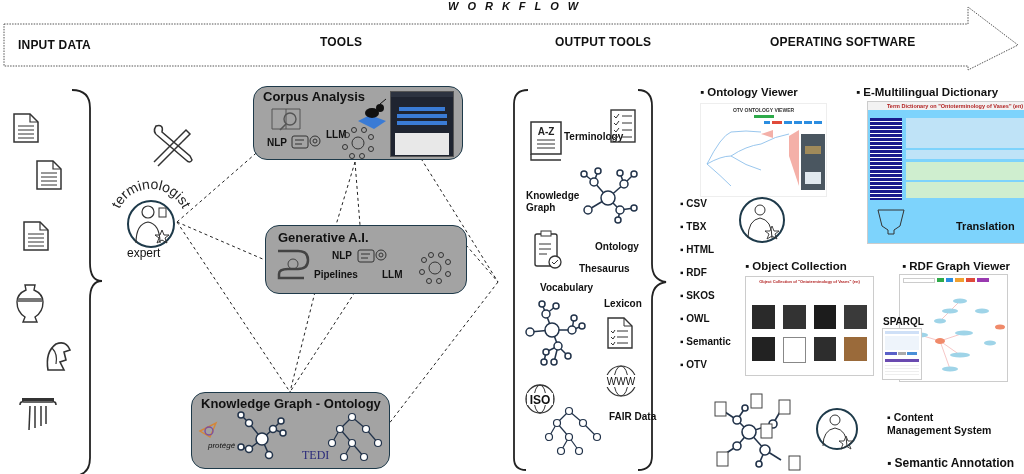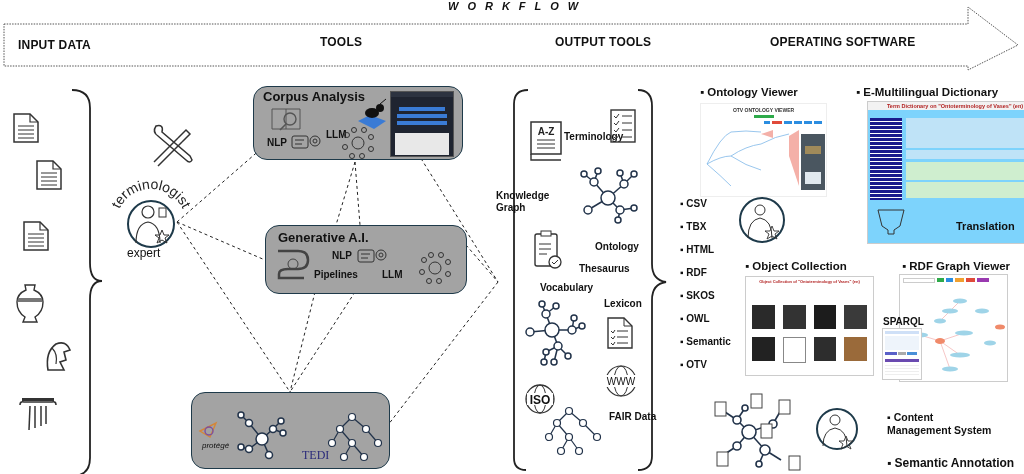--- a/index.html
+++ b/index.html
@@ -176,25 +176,26 @@
         <circle cx="29" cy="10" r="2.5"></circle>
         <circle cx="29" cy="22" r="2.5"></circle>
         <circle cx="20" cy="29" r="2.5"></circle>
         <circle cx="10" cy="29" r="2.5"></circle>
         <circle cx="3" cy="20" r="2.5"></circle>
       </g>
   </svg>
 </div>
 
 <div class="box" style="left:191px;top:392px;width:197px;height:75px;">
+  <div class="box-title" style="left:9px;top:3px;">Knowledge Graph - Ontology</div>
   <svg width="20" height="18" style="left:6px;top:28px;">
     <path d="M2,10 L18,2 L12,16 Z" fill="none" stroke="#d4873a" stroke-width="1.4"></path>
       <circle cx="11" cy="10" r="4" fill="none" stroke="#7b4fa0" stroke-width="1.4"></circle>
   </svg>
-  <div class="abs" style="left:10px;top:48px;font-size:8px;font-style:italic;">protégé</div>
+  <div class="abs" style="left:16px;top:48px;font-size:8px;font-style:italic;">protégé</div>
   <svg width="50" height="52" style="left:45px;top:18px;">
     <g stroke="#22334a" stroke-width="1.5" fill="#fff">
       <line x1="25" y1="28" x2="12" y2="12"></line>
         <line x1="25" y1="28" x2="36" y2="18"></line>
         <line x1="25" y1="28" x2="12" y2="38"></line>
         <line x1="25" y1="28" x2="32" y2="44"></line>
       <line x1="12" y1="12" x2="4" y2="4"></line>
         <line x1="36" y1="18" x2="44" y2="10"></line>
         <line x1="36" y1="18" x2="46" y2="22"></line>
         <line x1="12" y1="38" x2="4" y2="36"></line>
@@ -251,21 +252,21 @@
       <path d="M4,7 L6,9 L9,5"></path>
       <line x1="12" y1="7" x2="22" y2="7"></line>
       <path d="M4,14 L6,16 L9,12"></path>
       <line x1="12" y1="14" x2="22" y2="14"></line>
       <path d="M4,21 L6,23 L9,19"></path>
       <line x1="12" y1="21" x2="22" y2="21"></line>
       <path d="M4,28 L6,30 L9,26"></path>
       <line x1="12" y1="28" x2="22" y2="28"></line>
     </g>
 </svg>
-<div class="lbl" style="left:496px;top:190px;line-height:12px;">Knowledge<br>Graph</div>
+<div class="lbl" style="left:526px;top:190px;line-height:12px;">Knowledge<br>Graph</div>
 <svg width="62" height="56" style="left:578px;top:168px;">
   <g stroke="#22334a" stroke-width="1.5" fill="#fff">
     <line x1="30" y1="30" x2="16" y2="14"></line>
       <line x1="30" y1="30" x2="46" y2="16"></line>
       <line x1="30" y1="30" x2="10" y2="42"></line>
       <line x1="30" y1="30" x2="42" y2="42"></line>
     <line x1="16" y1="14" x2="6" y2="6"></line>
       <line x1="16" y1="14" x2="20" y2="3"></line>
       <line x1="46" y1="16" x2="42" y2="5"></line>
       <line x1="46" y1="16" x2="56" y2="6"></line>

